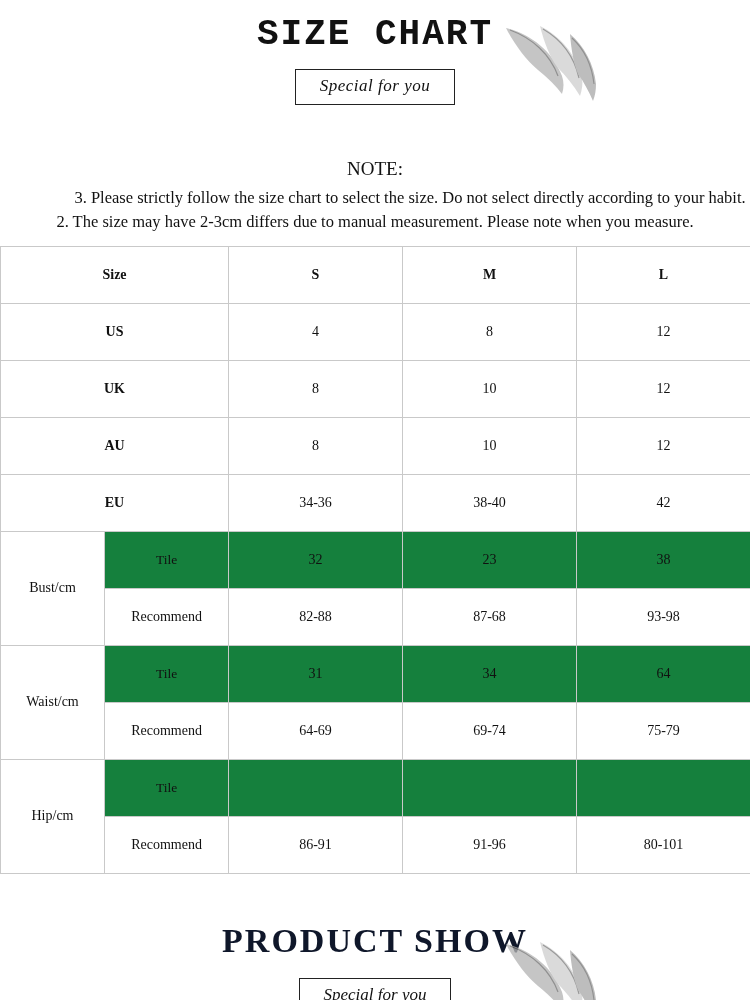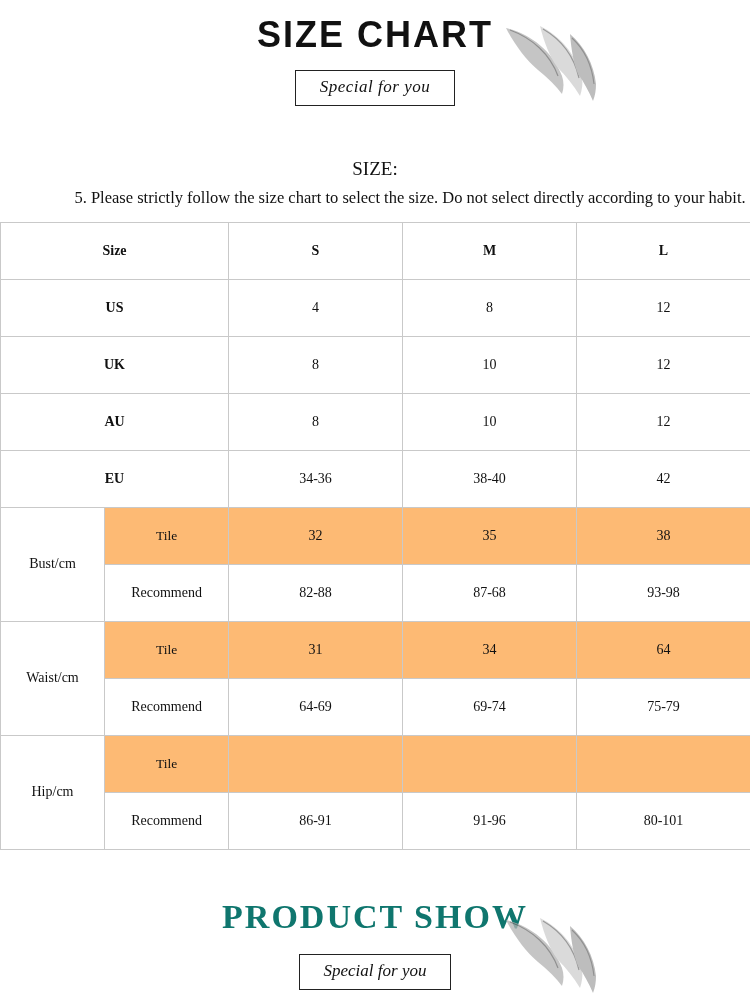--- a/index.html
+++ b/index.html
@@ -19,21 +19,21 @@
   
   .banner {
     position: relative;
     width: 100%;
     height: 150px;
     box-sizing: border-box;
     padding-top: 14px;
   }
   .banner-title {
     text-align: center;
-    font-family: Liberation Sans, sans-serif;
+    font-family: Liberation Mono, monospace;
     font-size: 36px;
     font-weight: 700;
     letter-spacing: 2px;
     color: #111;
   }
   .banner-sub-wrap {
     display: flex;
     justify-content: center;
     margin-top: 14px;
   }
@@ -107,21 +107,21 @@
     font-size: 16px;
   }
   td.grouplabel {
     font-family: "Liberation Serif", serif;
     font-size: 21px;
     font-weight: 400;
     color: #111;
     margin-left: 10px;
   }
   td.dark {
-    background: #fdba74;
+    background: #15803d;
     color: #ffffff;
     font-size: 14px;
     border-color: #3a3a3a;
   }
   td.dark.sublabel {
     font-size: 13.5px;
   }
   td.light-sub {
     font-size: 13.5px;
   }
@@ -132,21 +132,21 @@
     width: 100%;
     margin-top: 42px;
     height: 120px;
   }
   .footer-title {
     text-align: center;
     font-family: "Liberation Serif", serif;
     font-size: 34px;
     font-weight: 700;
     letter-spacing: 2px;
-    color: #0f766e;
+    color: #0f172a;
     margin-top: 48px;
   }
   .footer-sub-wrap {
     display: flex;
     justify-content: center;
     margin-top: 18px;
   }
   .footer-sub {
     border: 1px solid #222;
     padding: 6px 24px 8px 24px;
@@ -179,22 +179,23 @@
       <path d="M10 6 C32 14 50 30 58 52" stroke="#6f6f6f" stroke-width="1.2" fill="none"></path>
       <path d="M40 2 C60 12 76 30 82 54 C83 60 82 66 80 72 C74 62 66 52 58 44 C50 34 44 18 40 2 Z" fill="#cfcfcf"></path>
       <path d="M43 5 C62 16 74 32 79 54" stroke="#7a7a7a" stroke-width="1.2" fill="none"></path>
       <path d="M70 10 C84 22 94 40 96 60 C96 66 95 72 93 77 C89 68 84 58 78 50 C73 38 71 22 70 10 Z" fill="#a9a9a9"></path>
       <path d="M72 14 C85 26 92 42 94 60" stroke="#6f6f6f" stroke-width="1.1" fill="none"></path>
     </g>
   </svg>
 </div>
 
 <div class="note-block">
-  <div class="note-title">SIZE:</div>
-  <div class="note-line l1">5. Please strictly follow the size chart  to select the size. Do not select directly according to your habit.</div>
+  <div class="note-title">NOTE:</div>
+  <div class="note-line l1">3. Please strictly follow the size chart  to select the size. Do not select directly according to your habit.</div>
+  <div class="note-line">2. The size may have 2-3cm differs due to manual measurement. Please note when you measure.</div>
 </div>
 
 <table class="size-table">
   <colgroup>
     <col class="col-label">
       <col class="col-sub">
     <col class="col-size">
       <col class="col-size">
       <col class="col-size">
   </colgroup>
@@ -231,21 +232,21 @@
       <td class="rowlabel" colspan="2">EU</td>
       <td>34-36</td>
       <td>38-40</td>
       <td>42</td>
     </tr>
 
     <tr>
       <td class="grouplabel" rowspan="2">Bust/cm</td>
       <td class="dark sublabel">Tile</td>
       <td class="dark">32</td>
-      <td class="dark">35</td>
+      <td class="dark">23</td>
       <td class="dark">38</td>
     </tr>
     <tr>
       <td class="light-sub">Recommend</td>
       <td>82-88</td>
       <td>87-68</td>
       <td>93-98</td>
     </tr>
 
     <tr>

